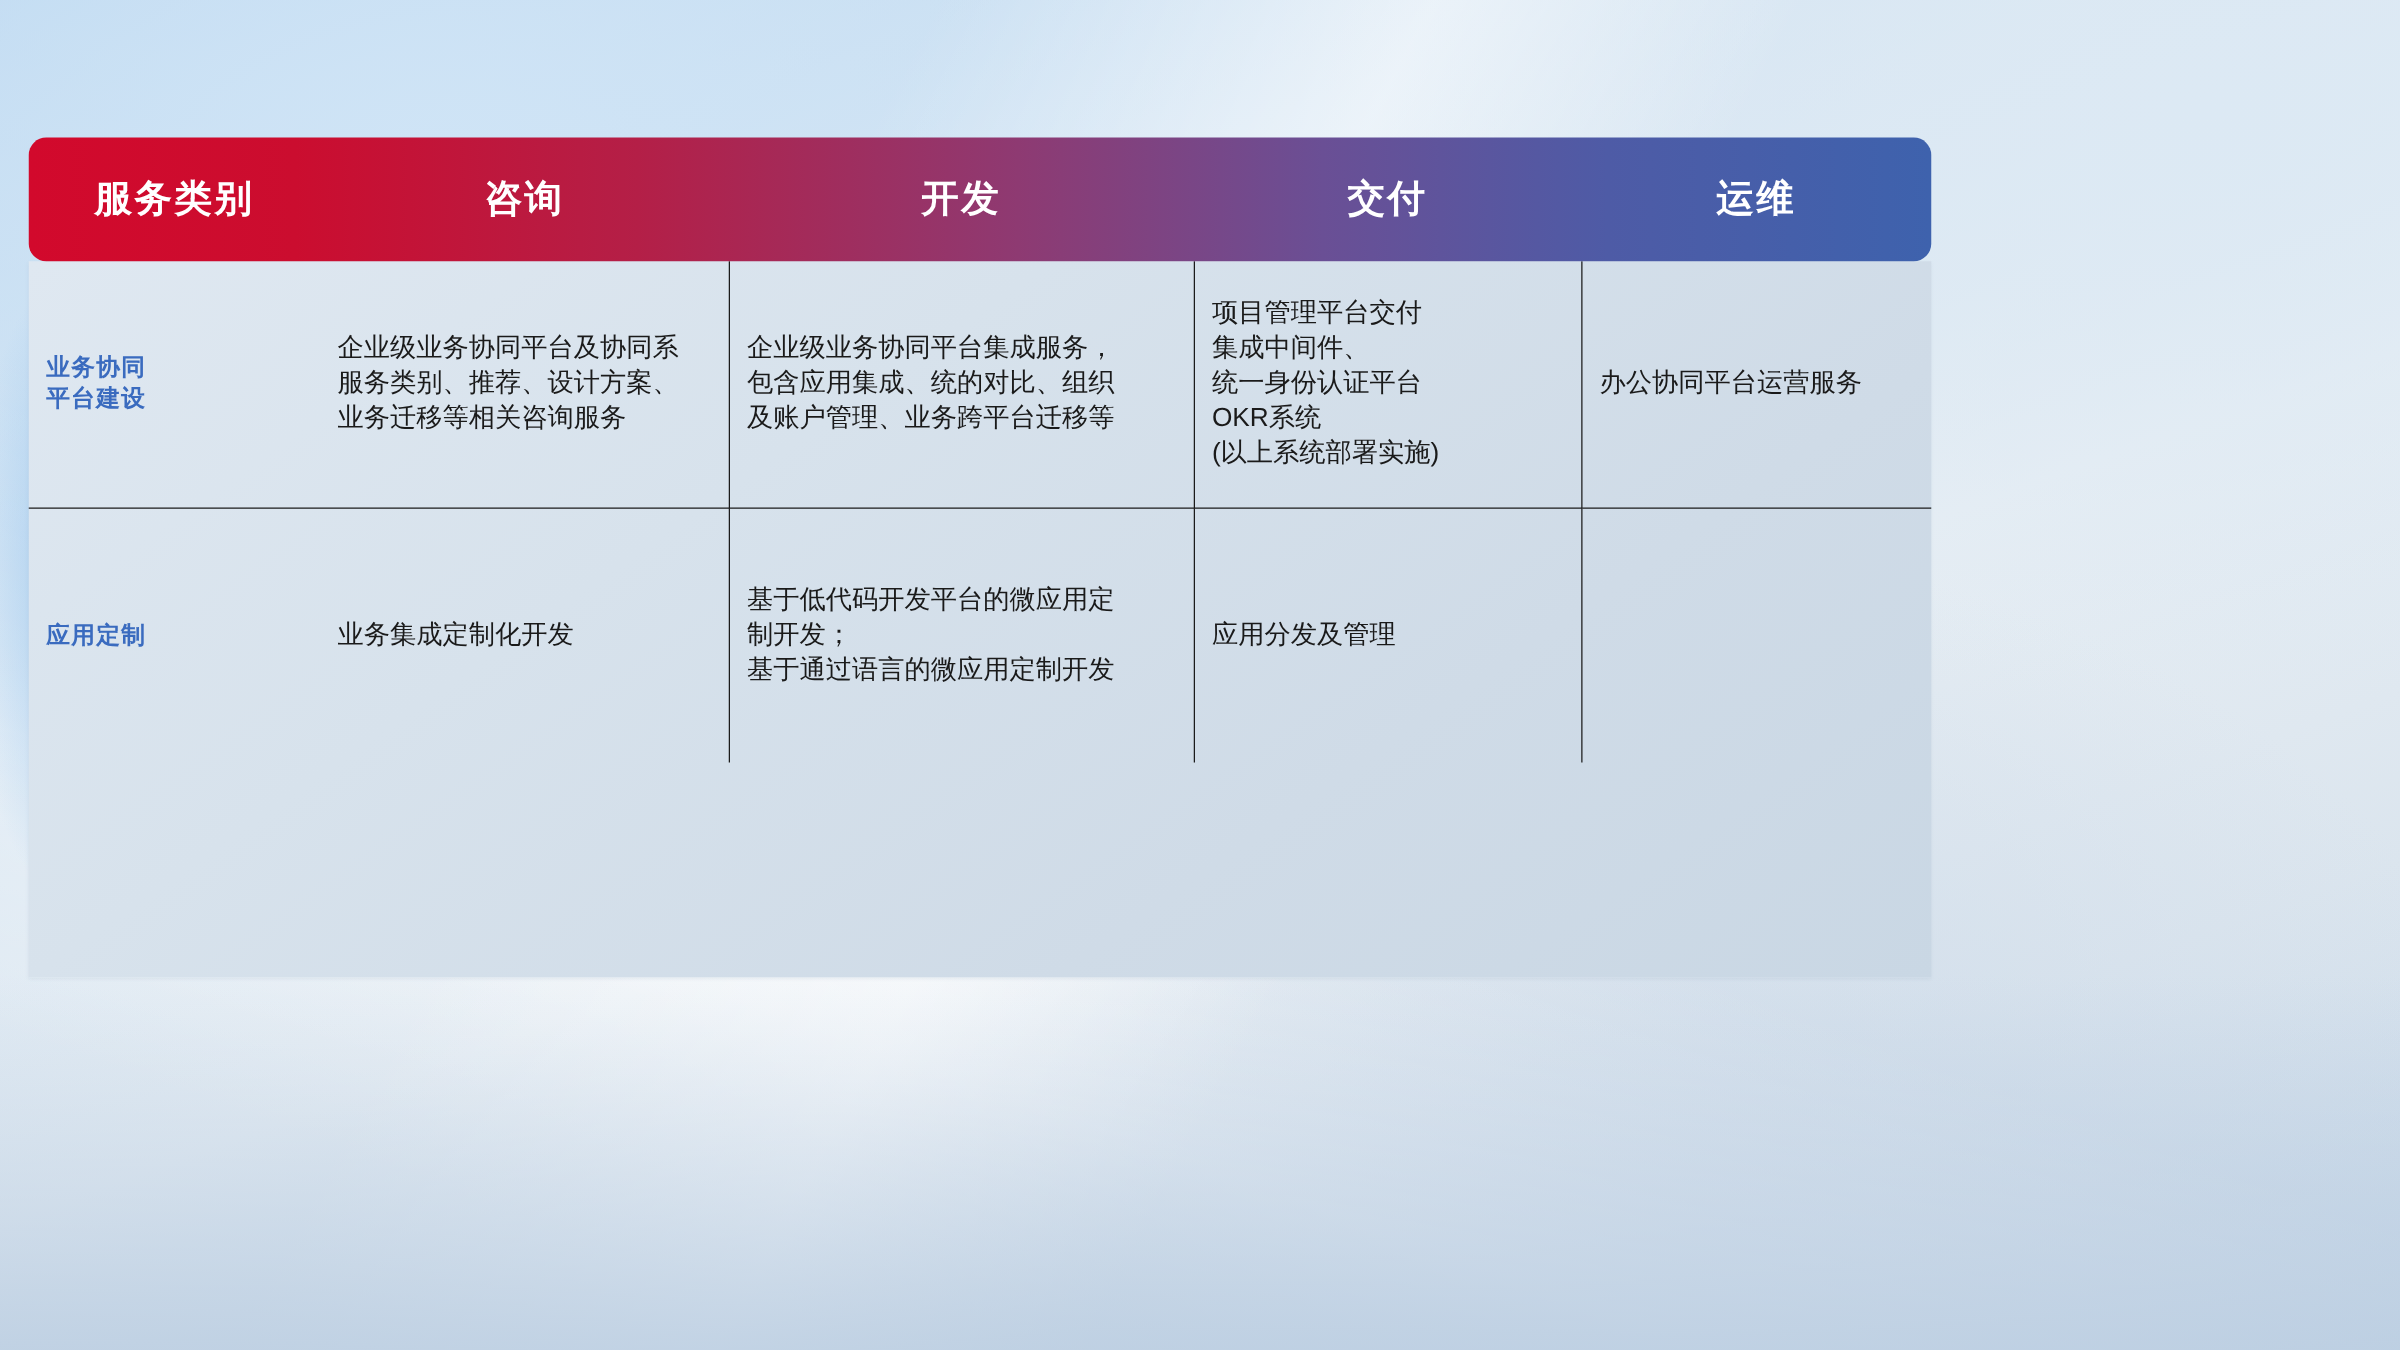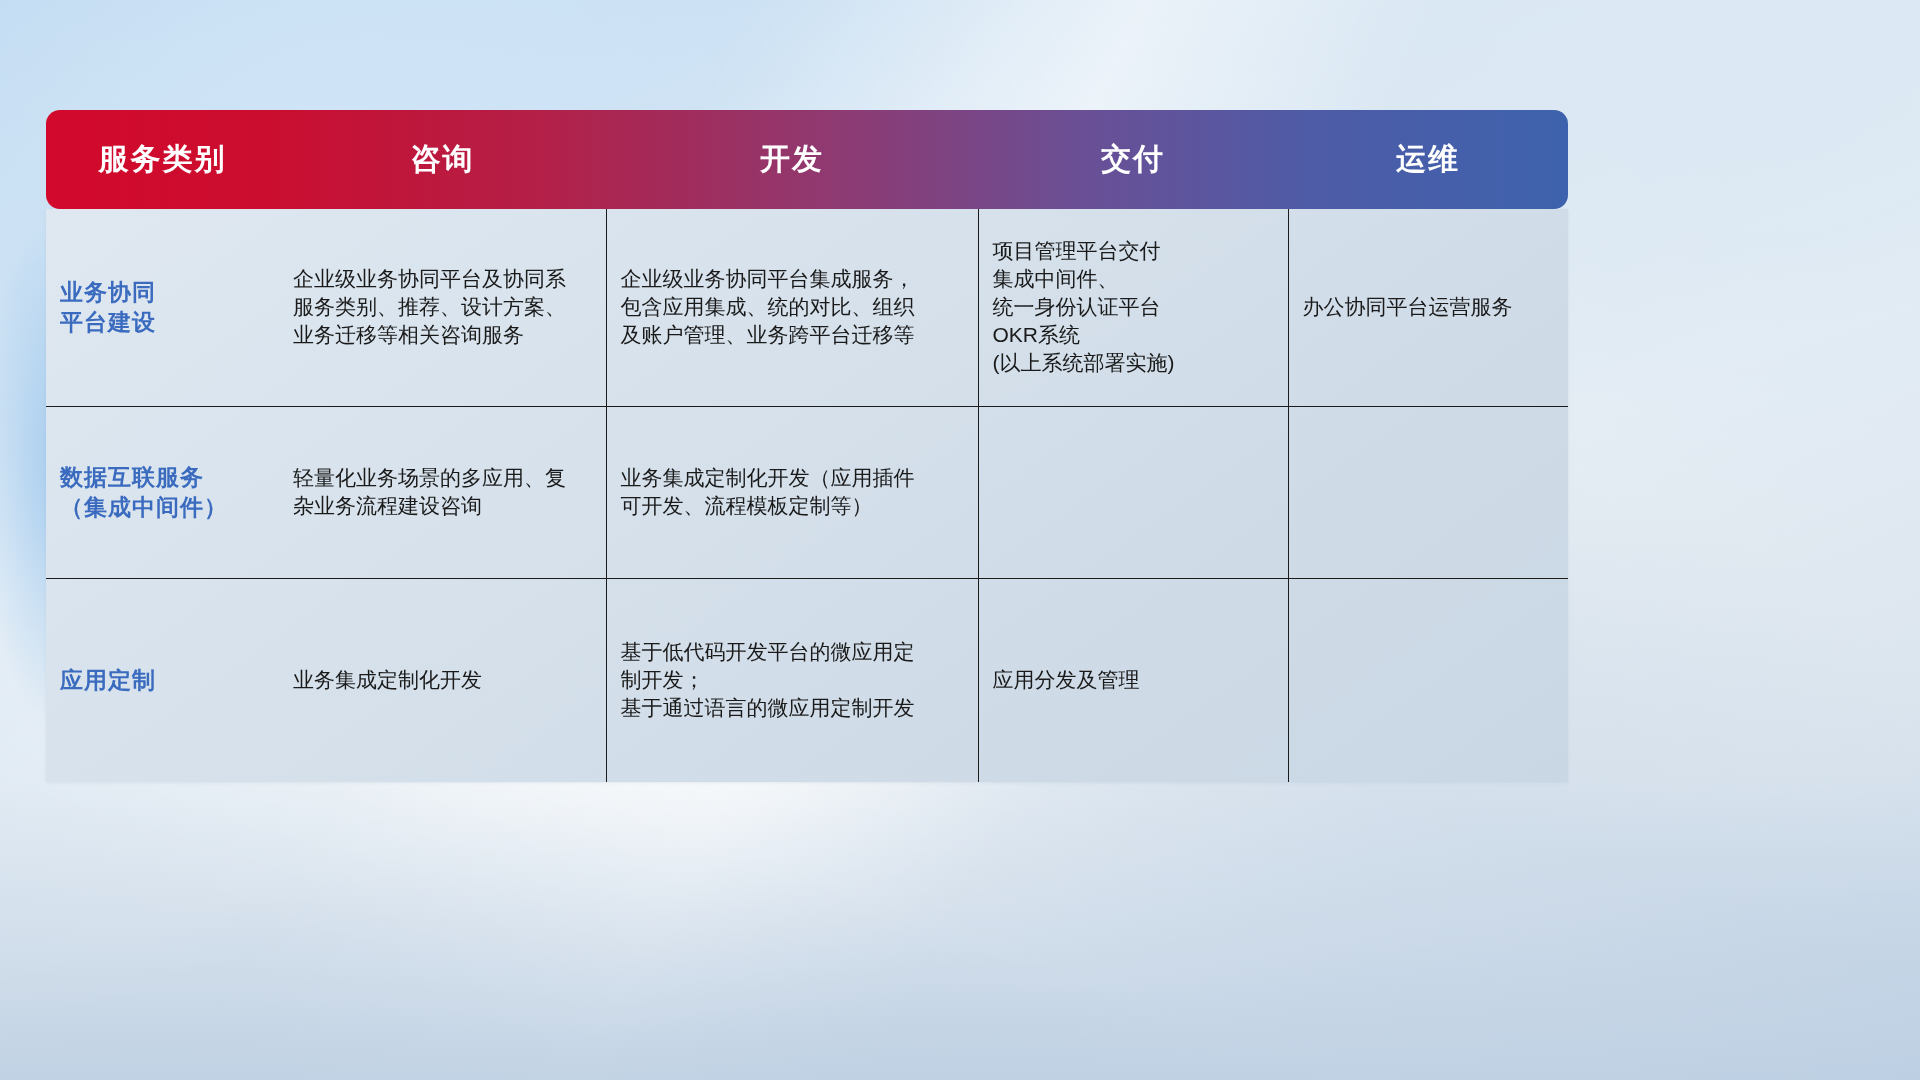--- a/index.html
+++ b/index.html
@@ -28,21 +28,21 @@
     position:absolute;left:-60px;top:120px;width:260px;height:700px;
     background:radial-gradient(closest-side, rgba(140,190,235,.75), rgba(140,190,235,0) 75%);
   }
   #bg-bottom{
     position:absolute;left:0;right:0;bottom:0;height:300px;
     background:linear-gradient(180deg, rgba(197,214,231,0) 0%, rgba(186,205,225,.85) 100%);
   }
 
   
   #table-wrap{
-    position:absolute;left:23px;top:110px;width:1522px;height:672px;margin-left:23px;
+    position:absolute;left:23px;top:110px;width:1522px;height:672px;
   }
   #table-body-bg{
     position:absolute;left:0;top:99px;width:100%;height:573px;
     background:linear-gradient(145deg,#dfe8f1 0%,#d7e2ec 35%,#cfdbe7 70%,#c9d7e4 100%);
     box-shadow:0 1px 3px rgba(90,120,150,.10);
   }
   table{
     position:relative;
     width:100%;border-collapse:collapse;table-layout:fixed;
   }
@@ -70,21 +70,21 @@
     background:transparent;
     position:relative;z-index:2;
   }
   tbody tr td:first-child{
     border-left:0;border-right:1.6px solid #1b1b1b;
   }
   tbody tr td:last-child{border-right:0;}
   tbody tr:first-child td{border-top:0;}
   tbody tr:last-child td{border-bottom:0;}
   td.cat{
-    color:#3a6bbf;font-weight:bold;font-size:23px;line-height:1.32;
+    color:#3a6bbf;font-weight:bold;font-size:19px;line-height:1.32;
     letter-spacing:1px;border-right:0 !important;
   }
   tbody tr td:nth-child(2){border-left:0;}
   .cell-line{display:block;}
   .empty{min-height:10px;}
 </style>
 </head>
 <body>
 
 <div id="bg-base"></div>
@@ -133,36 +133,20 @@
             <span class="cell-line">项目管理平台交付</span>
             <span class="cell-line">集成中间件、</span>
             <span class="cell-line">统一身份认证平台</span>
             <span class="cell-line">OKR系统</span>
             <span class="cell-line">(以上系统部署实施)</span>
           </td>
           <td>
             <span class="cell-line">办公协同平台运营服务</span>
           </td>
         </tr>
-        <tr style="height: 172px;">
-          <td class="cat">
-            <span class="cell-line">数据互联服务</span>
-            <span class="cell-line">（集成中间件）</span>
-          </td>
-          <td>
-            <span class="cell-line">轻量化业务场景的多应用、复</span>
-            <span class="cell-line">杂业务流程建设咨询</span>
-          </td>
-          <td>
-            <span class="cell-line">业务集成定制化开发（应用插件</span>
-            <span class="cell-line">可开发、流程模板定制等）</span>
-          </td>
-          <td class="empty"></td>
-          <td class="empty"></td>
-        </tr>
         <tr style="height: 204px;">
           <td class="cat">
             <span class="cell-line">应用定制</span>
           </td>
           <td>
             <span class="cell-line">业务集成定制化开发</span>
           </td>
           <td>
             <span class="cell-line">基于低代码开发平台的微应用定</span>
             <span class="cell-line">制开发；</span>

